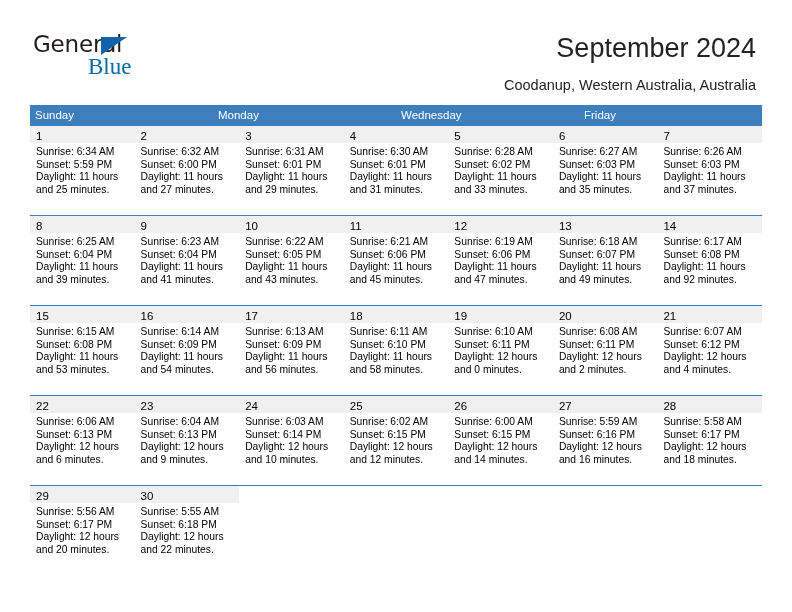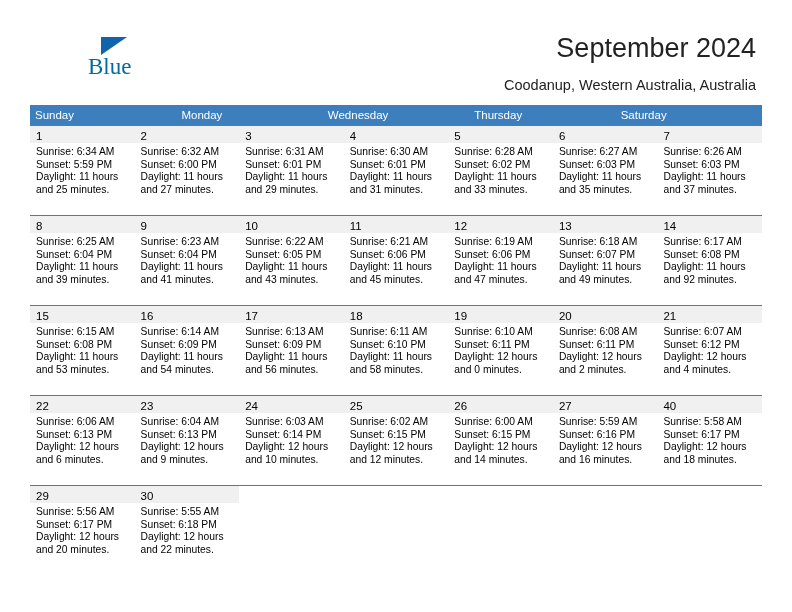--- a/index.html
+++ b/index.html
@@ -147,36 +147,36 @@
   }
 </style>
 </head>
 <body>
 
 <div class="page">
 
   <div class="top">
 
     <div class="logo">
+      <span class="logo-general">General</span>
       <span class="logo-triangle"></span>
       <span class="logo-blue">Blue</span>
     </div>
 
     <div class="title">September 2024</div>
     <div class="subtitle">Coodanup, Western Australia, Australia</div>
   </div>
 
   <div class="calendar">
 
     <div class="weekdays">
       <div class="weekday">Sunday</div>
       <div class="weekday">Monday</div>
       <div class="weekday">Wednesday</div>
-      <div class="weekday">Thursday</div>
-      <div class="weekday">Saturday</div>
+      <div class="weekday">Friday</div>
     </div>
 
     <div id="weeks-container">
         <div class="week">
           <div class="day">
             <div class="daynum-bar"><span class="daynum">1</span></div>
             <div class="day-body">
               <div class="detail">Sunrise: 6:34 AM</div>
               <div class="detail">Sunset: 5:59 PM</div>
               <div class="detail">Daylight: 11 hours</div>
@@ -417,21 +417,21 @@
           <div class="day">
             <div class="daynum-bar"><span class="daynum">27</span></div>
             <div class="day-body">
               <div class="detail">Sunrise: 5:59 AM</div>
               <div class="detail">Sunset: 6:16 PM</div>
               <div class="detail">Daylight: 12 hours</div>
               <div class="detail">and 16 minutes.</div>
             </div>
           </div>
           <div class="day">
-            <div class="daynum-bar"><span class="daynum">40</span></div>
+            <div class="daynum-bar"><span class="daynum">28</span></div>
             <div class="day-body">
               <div class="detail">Sunrise: 5:58 AM</div>
               <div class="detail">Sunset: 6:17 PM</div>
               <div class="detail">Daylight: 12 hours</div>
               <div class="detail">and 18 minutes.</div>
             </div>
           </div>
         </div>
         <div class="week">
           <div class="day">

